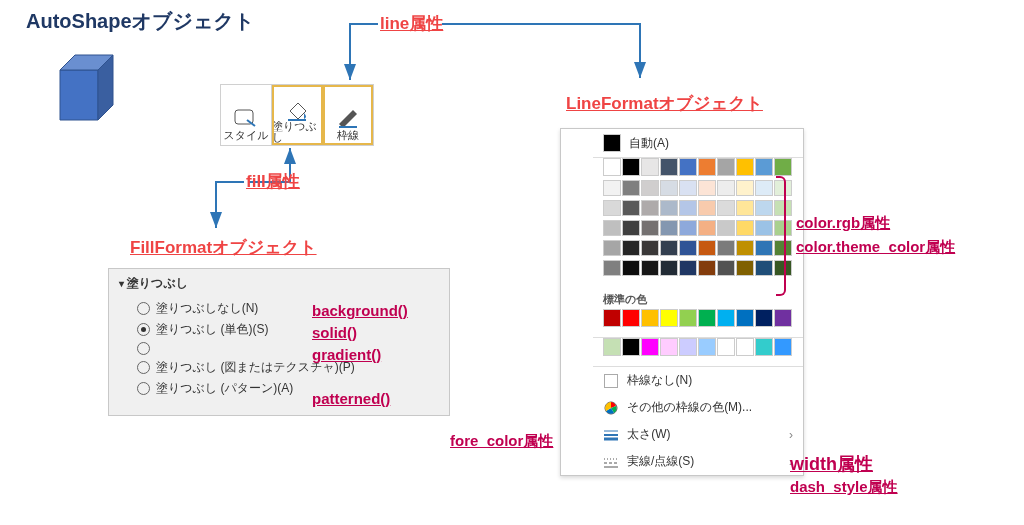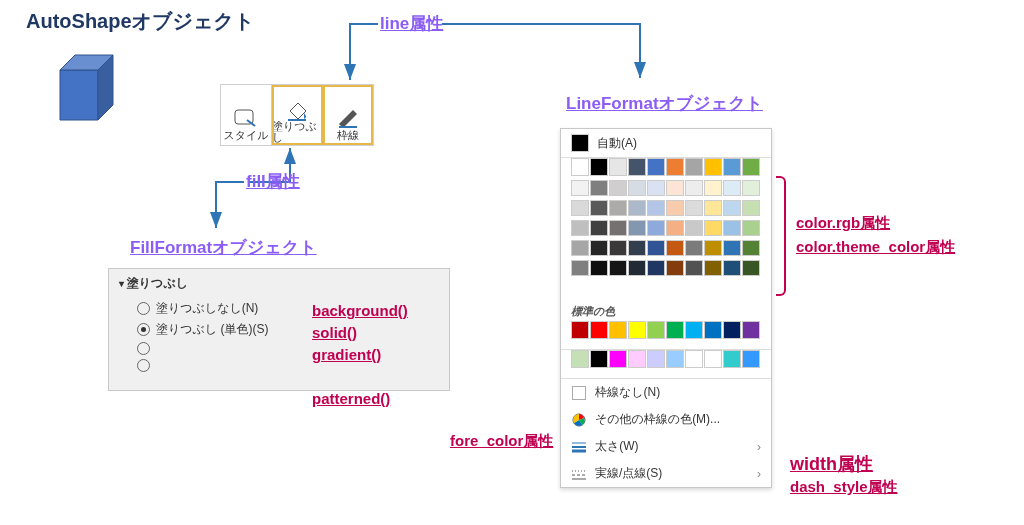--- a/index.html
+++ b/index.html
@@ -39,21 +39,21 @@
     flex-direction: column;
     align-items: center;
     justify-content: flex-end;
     font-size: 11px;
     border-right: 1px solid #d0d0d0;
     padding-bottom: 2px;
   }
   .ribbon-btn:last-child { border-right: none; }
   .ribbon-sel { outline: 2px solid #e6b74a; outline-offset: -2px; }
   .link-label {
-    color: #8b5cf6;
+    color: #ef4444;
     font-weight: bold;
     text-decoration: underline;
   }
   .red-label {
     color: #c00050;
     font-weight: bold;
     text-decoration: underline;
   }
   .panel {
     background: #f0f0f0;
@@ -105,20 +105,21 @@
     background: linear-gradient(#999, #999) center/100% 1px no-repeat;
   }
   .line-panel {
     position: absolute;
     left: 560px;
     top: 128px;
     width: 210px;
     background: #fff;
     border: 1px solid #c8c8c8;
     box-shadow: 0 2px 4px rgba(0,0,0,0.15);
+    padding-left: 32px;
   }
   .lp-row {
     padding: 5px 10px; font-size: 12px; display: flex; align-items: center;
   }
   .lp-sep { border-top: 1px solid #ddd; }
   .lp-label { font-weight: bold; font-size: 11px; padding: 4px 10px 2px; color: #555; }
   .swatch-row { display: flex; gap: 1px; padding: 0 10px 4px; }
   .sw { width: 16px; height: 16px; border: 1px solid #ccc; }
   .sw.s { width: 16px; height: 14px; }
   .chev { margin-left: auto; color: #888; }
@@ -207,20 +208,25 @@
   </div>
   <div class="radio-row">
     <span class="radio selected"></span>
       <span>塗りつぶし (単色)(S)</span>
   </div>
   <div class="radio-row">
     <span class="radio"></span>
   </div>
   <div class="radio-row">
     <span class="radio"></span>
+      <span>塗りつぶし (図またはテクスチャ)(P)</span>
+  </div>
+  <div class="radio-row">
+    <span class="radio"></span>
+      <span>塗りつぶし (パターン)(A)</span>
   </div>
 </div>
 
 <div style="position:absolute; left:312px; top:302px; font-size:15px;" class="red-label">background()</div>
 <div style="position:absolute; left:312px; top:324px; font-size:15px;" class="red-label">solid()</div>
 <div style="position:absolute; left:312px; top:346px; font-size:15px;" class="red-label">gradient()</div>
 <div style="position:absolute; left:312px; top:390px; font-size:15px;" class="red-label">patterned()</div>
 <div style="position:absolute; left:450px; top:432px; font-size:15px;" class="red-label">fore_color属性</div>
 
 <div style="position:absolute; left:566px; top:92px; font-size:17px;" class="link-label">LineFormatオブジェクト</div>
@@ -298,21 +304,21 @@
         <span class="sw s" style="background: rgb(22, 22, 22);"></span>
         <span class="sw s" style="background: rgb(34, 43, 53);"></span>
         <span class="sw s" style="background: rgb(32, 55, 100);"></span>
         <span class="sw s" style="background: rgb(131, 60, 12);"></span>
         <span class="sw s" style="background: rgb(82, 82, 82);"></span>
         <span class="sw s" style="background: rgb(128, 96, 0);"></span>
         <span class="sw s" style="background: rgb(31, 78, 120);"></span>
         <span class="sw s" style="background: rgb(55, 86, 35);"></span>
       </div>
     </div>
-  <div class="lp-label" style="margin-top:20px;font-style:italic;">標準の色</div>
+  <div class="lp-label" style="margin-top:8px;">標準の色</div>
   <div class="swatch-row" id="standard-row">
       <span class="sw" style="background: rgb(192, 0, 0);"></span>
       <span class="sw" style="background: rgb(255, 0, 0);"></span>
       <span class="sw" style="background: rgb(255, 192, 0);"></span>
       <span class="sw" style="background: rgb(255, 255, 0);"></span>
       <span class="sw" style="background: rgb(146, 208, 80);"></span>
       <span class="sw" style="background: rgb(0, 176, 80);"></span>
       <span class="sw" style="background: rgb(0, 176, 240);"></span>
       <span class="sw" style="background: rgb(0, 112, 192);"></span>
       <span class="sw" style="background: rgb(0, 32, 96);"></span>

